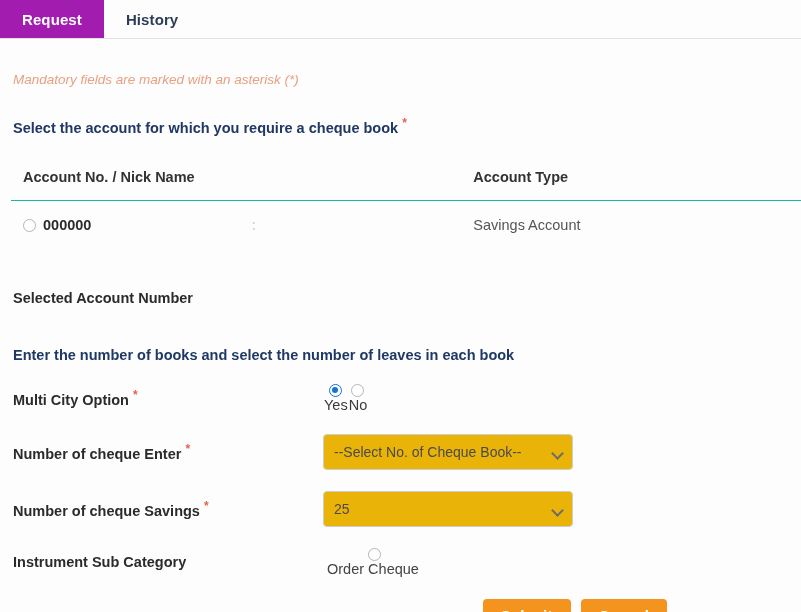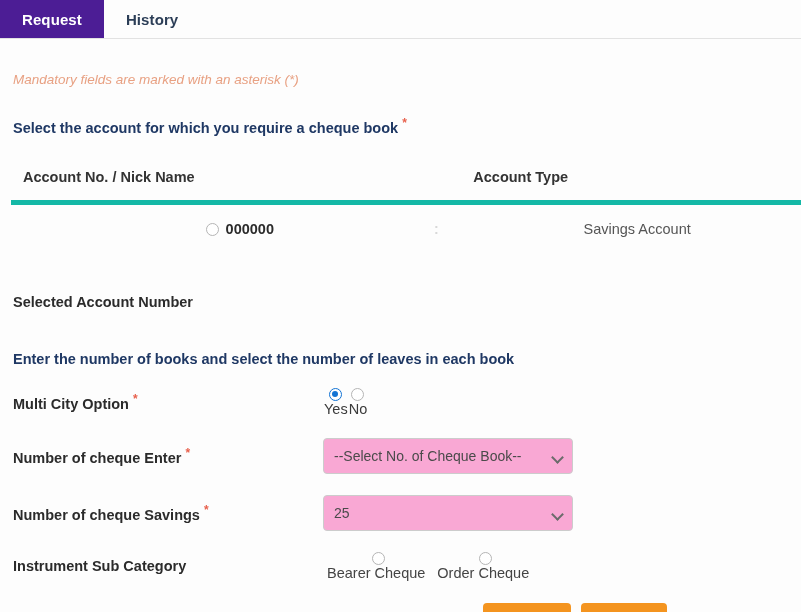--- a/index.html
+++ b/index.html
@@ -25,21 +25,21 @@
     align-items: center;
     justify-content: center;
     padding: 0 22px;
     font-size: 15px;
     font-weight: bold;
     letter-spacing: .1px;
     cursor: pointer;
     user-select: none;
   }
   .tab.active {
-    background: #4c1d95;
+    background: #a21caf;
     color: #ffffff;
     min-width: 98px;
   }
   .tab.inactive {
     color: #2c3e57;
     background: transparent;
   }
 
   
   .content {
@@ -80,28 +80,27 @@
     margin-top: 33px;
     border-collapse: collapse;
     table-layout: fixed;
   }
   .acct-table th {
     text-align: left;
     font-size: 14.5px;
     font-weight: bold;
     color: #333333;
     padding: 0 0 15px 12px;
-    border-bottom: 5px solid #14b8a6;
+    border-bottom: 1px solid #14b8a6;
   }
   .acct-table td {
     font-size: 14.5px;
     color: #555555;
     padding: 16px 0 16px 12px;
     vertical-align: middle;
-    text-align: center;
   }
   .acct-table td.num {
     font-weight: bold;
     color: #2b2b2b;
   }
   .acct-table .col-a { width: 57%; }
   .acct-table .col-b { width: 43%; }
 
   .radio {
     display: inline-block;
@@ -179,21 +178,21 @@
   
   .select-wrap {
     position: relative;
     display: inline-block;
   }
   select.dd {
     appearance: none;
     -webkit-appearance: none;
     border: 1px solid #cccccc;
     border-radius: 4px;
-    background: #f9a8d4;
+    background: #eab308;
     font-family: "Liberation Sans", sans-serif;
     font-size: 14px;
     color: #4a4a4a;
     height: 36px;
     padding: 0 30px 0 10px;
     outline: none;
     cursor: pointer;
   }
   select.dd.books { width: 250px; }
   select.dd.leaves { width: 250px; }
@@ -319,24 +318,20 @@
         <span class="chev"></span>
       </span>
     </div>
   </div>
 
   <div class="form-row">
     <div class="form-label">Instrument Sub Category</div>
     <div class="form-field">
       <label class="radio-opt sub">
         <span class="radio"></span>
-        <span class="rlabel">Bearer Cheque</span>
-      </label>
-      <label class="radio-opt sub">
-        <span class="radio"></span>
         <span class="rlabel">Order Cheque</span>
       </label>
     </div>
   </div>
 
   <div class="btn-row">
     <button class="btn">Submit</button>
     <button class="btn">Cancel</button>
   </div>
 

